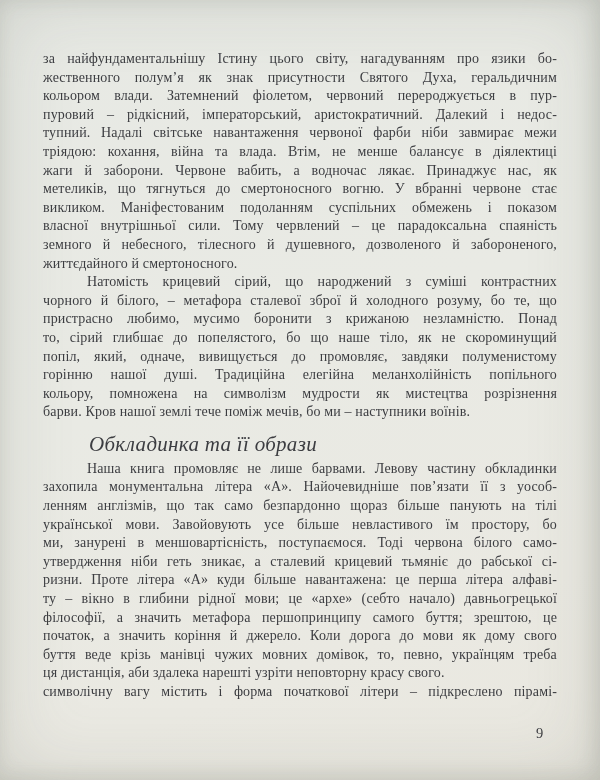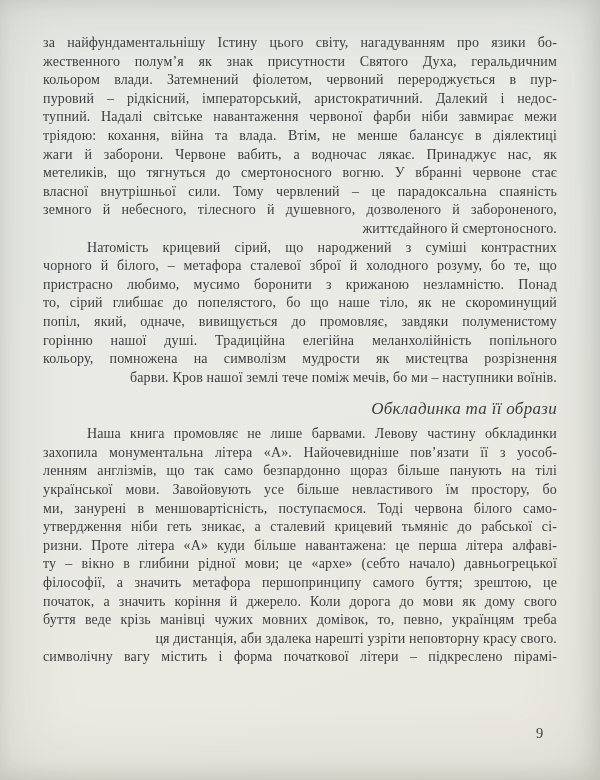--- a/index.html
+++ b/index.html
@@ -12,33 +12,33 @@
     position:relative;width:600px;height:780px;
     background:linear-gradient(160deg,#e7e9e4 0%,#e9eae4 45%,#eae9e2 78%,#e9e7df 100%);
   }
   .vignette{
     position:absolute;inset:0;pointer-events:none;
     box-shadow:inset 0 0 75px rgba(104,110,99,0.20),
                inset -8px 0 20px rgba(104,110,99,0.13),
                inset 0 -6px 18px rgba(120,115,95,0.08);
   }
   .text-block{
-    position:absolute;left:43px;top:34px;width:514px;
+    position:absolute;left:43px;top:50px;width:514px;
     font-size:14px;line-height:18.6px;
     color:var(--ink,#3c3d41);
     letter-spacing:0.15px;
     filter:blur(0.3px);
   }
   .para{margin:0;}
   .line{text-align:justify;text-align-last:justify;}
-  .line.last{text-align:right;text-align-last:auto;}
+  .line.last{text-align:left;text-align-last:auto;}
   .line.indent{padding-left:44px;}
   .heading{
-    font-style:italic;font-size:17px;line-height:20px;
-    margin:12px 0 6px 0;padding-left:46px;letter-spacing:0.3px;text-align:right;
+    font-style:italic;font-size:21px;line-height:20px;
+    margin:12px 0 6px 0;padding-left:46px;letter-spacing:0.3px;
   }
   .folio{
     position:absolute;top:725px;left:536px;
     font-size:14.5px;color:var(--ink,#3c3d41);
     filter:blur(0.3px);
   }
 </style>
 </head>
 <body>
 
@@ -46,20 +46,21 @@
   <div class="text-block">
       <div class="para">
         <div class="line">за найфундаментальнішу Істину цього світу, нагадуванням про язики бо-</div>
         <div class="line">жественного полум’я як знак присутности Святого Духа, геральдичним</div>
         <div class="line">кольором влади. Затемнений фіолетом, червоний перероджується в пур-</div>
         <div class="line">пуровий – рідкісний, імператорський, аристократичний. Далекий і недос-</div>
         <div class="line">тупний. Надалі світське навантаження червоної фарби ніби завмирає межи</div>
         <div class="line">тріядою: кохання, війна та влада. Втім, не менше балансує в діялектиці</div>
         <div class="line">жаги й заборони. Червоне вабить, а водночас лякає. Принаджує нас, як</div>
         <div class="line">метеликів, що тягнуться до смертоносного вогню. У вбранні червоне стає</div>
+        <div class="line">викликом. Маніфестованим подоланням суспільних обмежень і показом</div>
         <div class="line">власної внутрішньої сили. Тому червлений – це парадоксальна спаяність</div>
         <div class="line">земного й небесного, тілесного й душевного, дозволеного й забороненого,</div>
         <div class="line last">життєдайного й смертоносного.</div>
       </div>
       <div class="para">
         <div class="line indent">Натомість крицевий сірий, що народжений з суміші контрастних</div>
         <div class="line">чорного й білого, – метафора сталевої зброї й холодного розуму, бо те, що</div>
         <div class="line">пристрасно любимо, мусимо боронити з крижаною незламністю. Понад</div>
         <div class="line">то, сірий глибшає до попелястого, бо що наше тіло, як не скороминущий</div>
         <div class="line">попіл, який, одначе, вивищується до промовляє, завдяки полуменистому</div>

